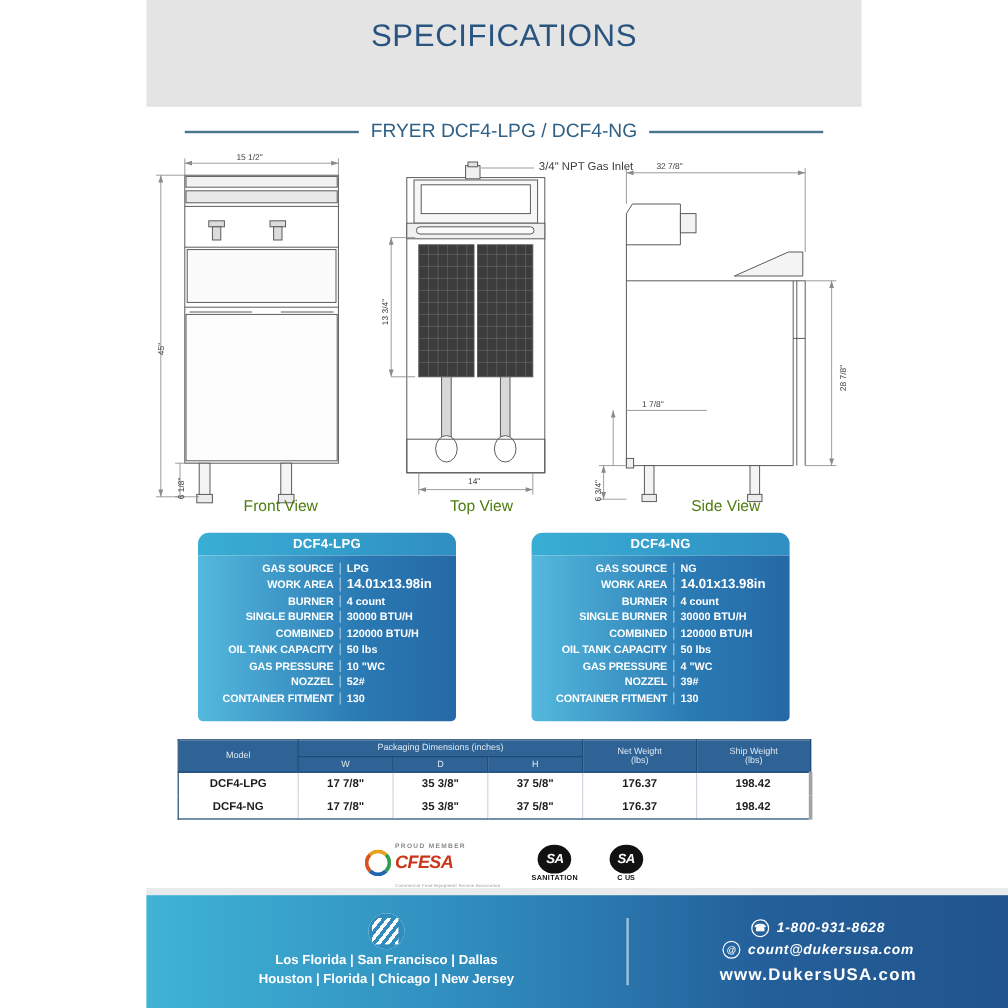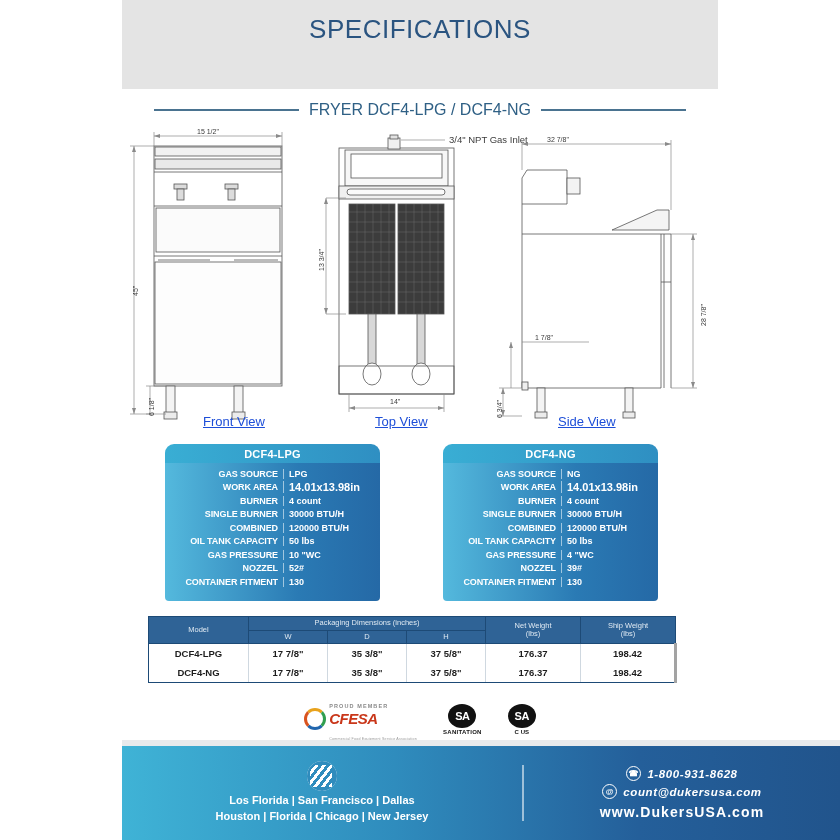--- a/index.html
+++ b/index.html
@@ -39,21 +39,21 @@
   .drawings{position:absolute;left:122px;top:126px;width:600px;height:312px;}
   .dim-label{
     position:absolute;font-size:7px;color:#3a3a3a;white-space:nowrap;
     font-family:"Liberation Sans",sans-serif;
   }
   .dim-label.vert{transform:rotate(-90deg);transform-origin:left top;}
   .callout{
     position:absolute;font-size:9.5px;color:#3c3c3c;white-space:nowrap;
   }
   .view-caption{
-    position:absolute;font-size:13px;color:#1d4ed8;white-space:nowrap;text-decoration:underline;
+    position:absolute;font-size:13px;color:#4d7c0f;white-space:nowrap;
   }
   svg.draw{position:absolute;left:0;top:0;overflow:visible;}
   
   .spec-table{position:absolute;width:215px;}
   .spec-table.lpg{left:165px;top:444px;}
   .spec-table.ng{left:443px;top:444px;}
   .spec-head{
     height:19px;border-radius:9px 9px 0 0;
     background:linear-gradient(to right,#39aed4 0%,#2f8fc2 100%);
     color:#ffffff;font-size:11px;font-weight:bold;
@@ -105,21 +105,21 @@
     border-top-color:#e8a21c;border-right-color:#2f9e4f;border-bottom-color:#2166ae;
     box-sizing:border-box;
   }
   .cfesa-txt{line-height:1;}
   .cfesa-pm{font-size:5.5px;color:#8a8a8a;letter-spacing:1.1px;font-weight:bold;}
   .cfesa-main{font-size:15px;color:#c9371a;font-weight:bold;font-style:italic;letter-spacing:-0.5px;}
   .cfesa-sub{font-size:3.6px;color:#9a9a9a;letter-spacing:0.2px;}
   .csa{display:flex;flex-direction:column;align-items:center;gap:1px;}
   .csa-mark{
     width:28px;height:24px;border-radius:50%;background:#111;
-    color:#fff;font-size:11px;font-weight:bold;
+    color:#fff;font-size:11px;font-weight:bold;font-style:italic;
     display:flex;align-items:center;justify-content:center;
     letter-spacing:-0.5px;
   }
   .csa-cap{font-size:6px;color:#111;font-weight:bold;letter-spacing:0.3px;}
   .csa-cus{display:flex;align-items:flex-end;gap:2px;}
   .csa-cus .side{font-size:6px;color:#111;font-weight:bold;}
   
   .footer-strip{
     position:absolute;left:122px;top:740px;width:718px;height:6px;
     background:#e8eaec;
@@ -355,21 +355,21 @@
         <polygon points="196,262 194,256 198,256"></polygon>
       <polygon points="14,216 12,222 16,222"></polygon>
       <polygon points="6,262 4,268 8,268"></polygon>
         <polygon points="6,290 4,284 8,284"></polygon>
     </g>
   </svg>
   <span class="dim-label" style="left:425px;top:10px;">32 7/8"</span>
   <span class="dim-label vert" style="left:578px;top:200px;">28 7/8"</span>
   <span class="dim-label" style="left:413px;top:208px;">1 7/8"</span>
   <span class="dim-label vert" style="left:374px;top:292px;">6 3/4"</span>
-  <span class="view-caption" style="left:436px;top:288px;">Side View</span>
+  <span class="view-caption" style="left:454px;top:288px;">Side View</span>
 </div>
 
 <div class="spec-table lpg">
   <div class="spec-head">DCF4-LPG</div>
   <div class="spec-body">
     <div class="spec-row">
       <span class="spec-key">GAS SOURCE</span>
       <span class="spec-val">LPG</span>
     </div>
     <div class="spec-row big">

